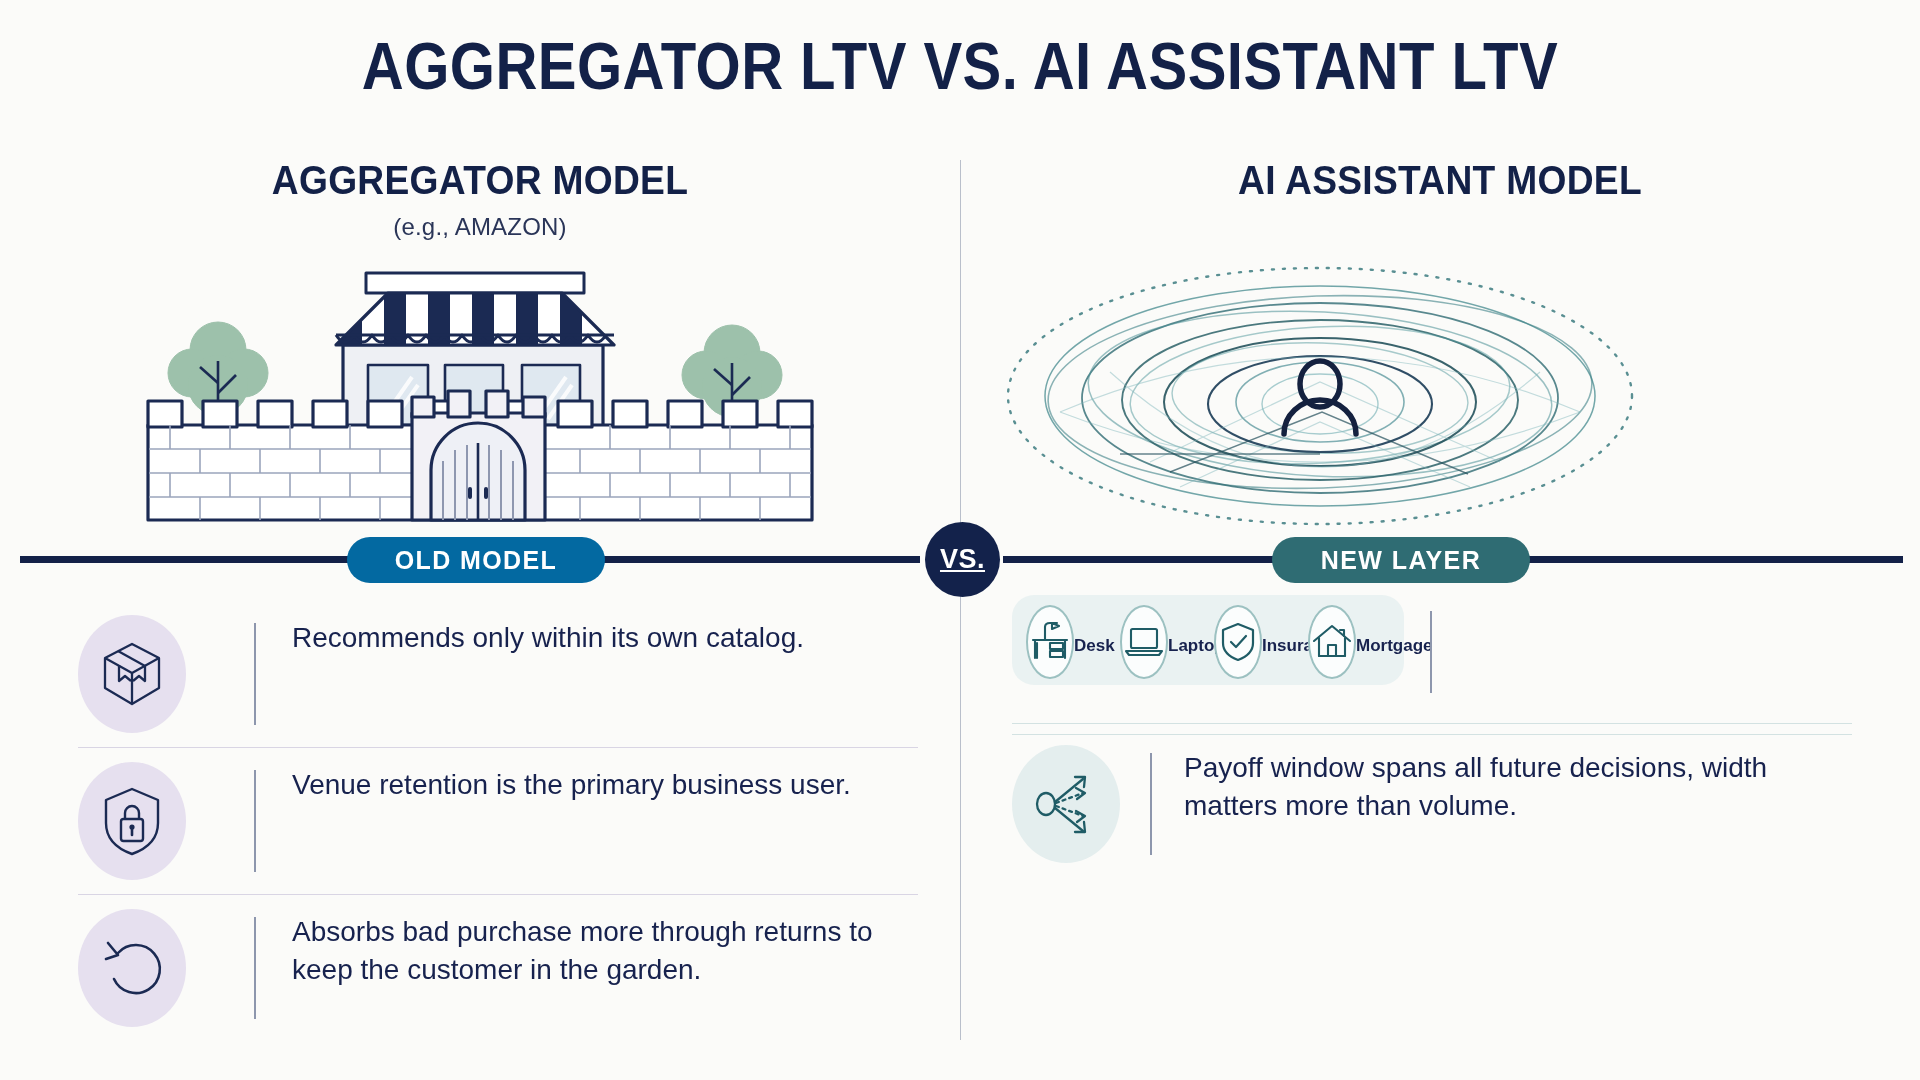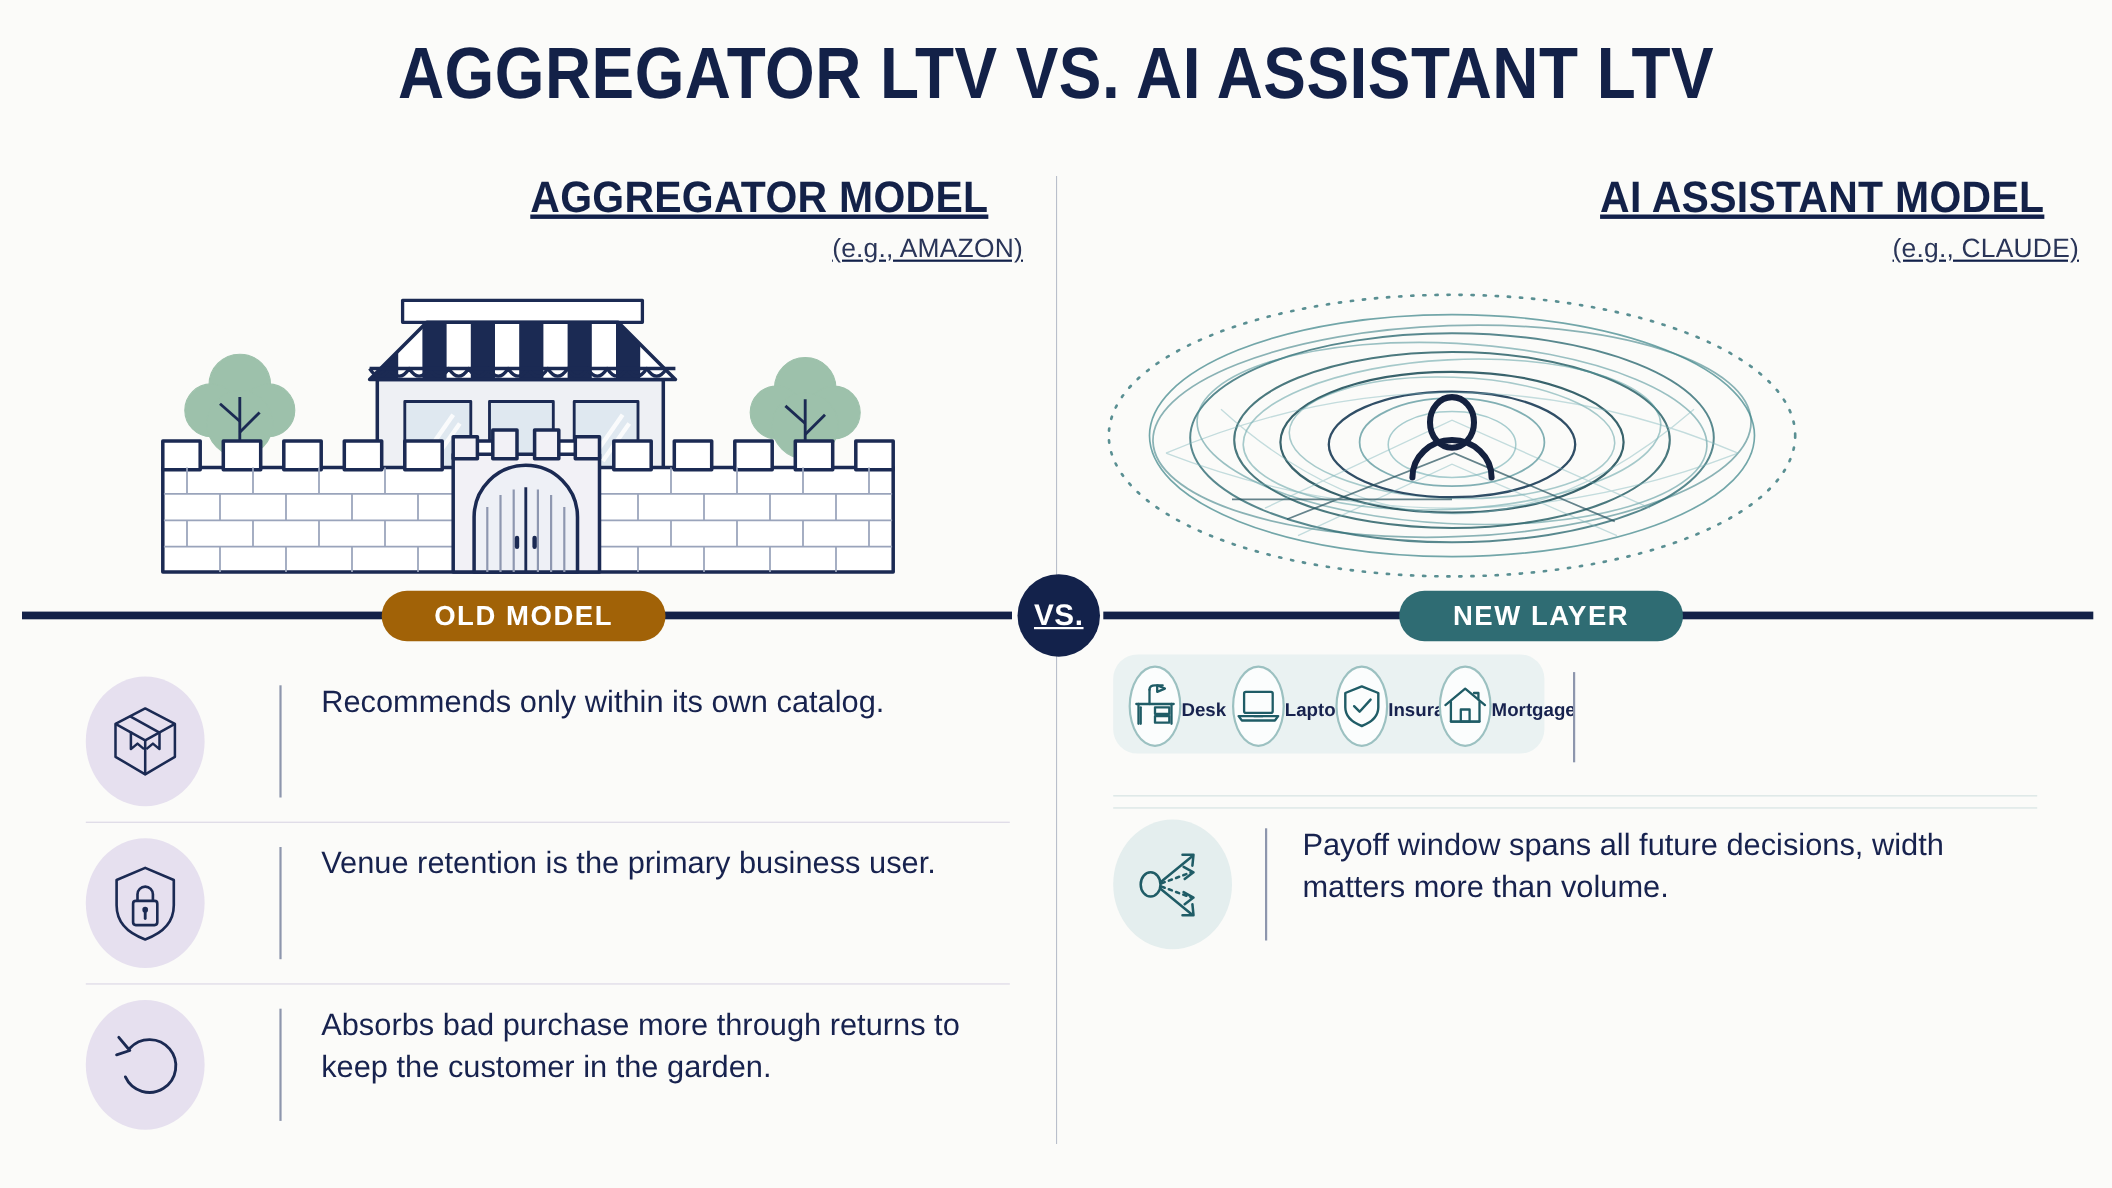--- a/index.html
+++ b/index.html
@@ -28,23 +28,22 @@
     font-weight: 700;
     letter-spacing: 0.5px;
     color: #132148;
     transform: scaleX(0.88);
     white-space: nowrap;
   }
 
   
   .col-heading {
     position: absolute;
-    text-align: right;
+    text-align: center;
     width: 900px;
-    text-decoration: underline;
   }
   #heading-left  { top: 158px; left: 30px; }
   #heading-right { top: 158px; left: 990px; }
 
   .col-heading .title {
     font-size: 40px;
     font-weight: 700;
     color: #132148;
     letter-spacing: 0.3px;
     transform: scaleX(0.93);
@@ -110,21 +109,21 @@
     justify-content: center;
     color: #ffffff;
     font-size: 25px;
     font-weight: 700;
     letter-spacing: 1.4px;
   }
   #pill-old-model {
     left: 347px;
     top: 537px;
     width: 258px;
-    background: #a16207;
+    background: #0369a1;
   }
   #pill-new-layer {
     left: 1272px;
     top: 537px;
     width: 258px;
     background: #2f6c73;
   }
 
   #vs-circle {
     position: absolute;
@@ -270,21 +269,20 @@
 
 <div id="main-title">AGGREGATOR LTV VS. AI ASSISTANT LTV</div>
 
 <div class="col-heading" id="heading-left">
   <div class="title">AGGREGATOR MODEL</div>
   <div class="sub">(e.g., AMAZON)</div>
 </div>
 
 <div class="col-heading" id="heading-right">
   <div class="title">AI ASSISTANT MODEL</div>
-  <div class="sub">(e.g., CLAUDE)</div>
 </div>
 
 <div id="center-divider"></div>
 
 <div id="hero-walled-garden">
   <svg viewBox="0 0 680 265" width="680" height="265">
     <g fill="none" stroke="#1b2a53" stroke-width="3.2" stroke-linejoin="round">
 
       <g fill="#9dc1ab" stroke="#9dc1ab" stroke-width="1">
         <circle cx="78" cy="85" r="28"></circle>

